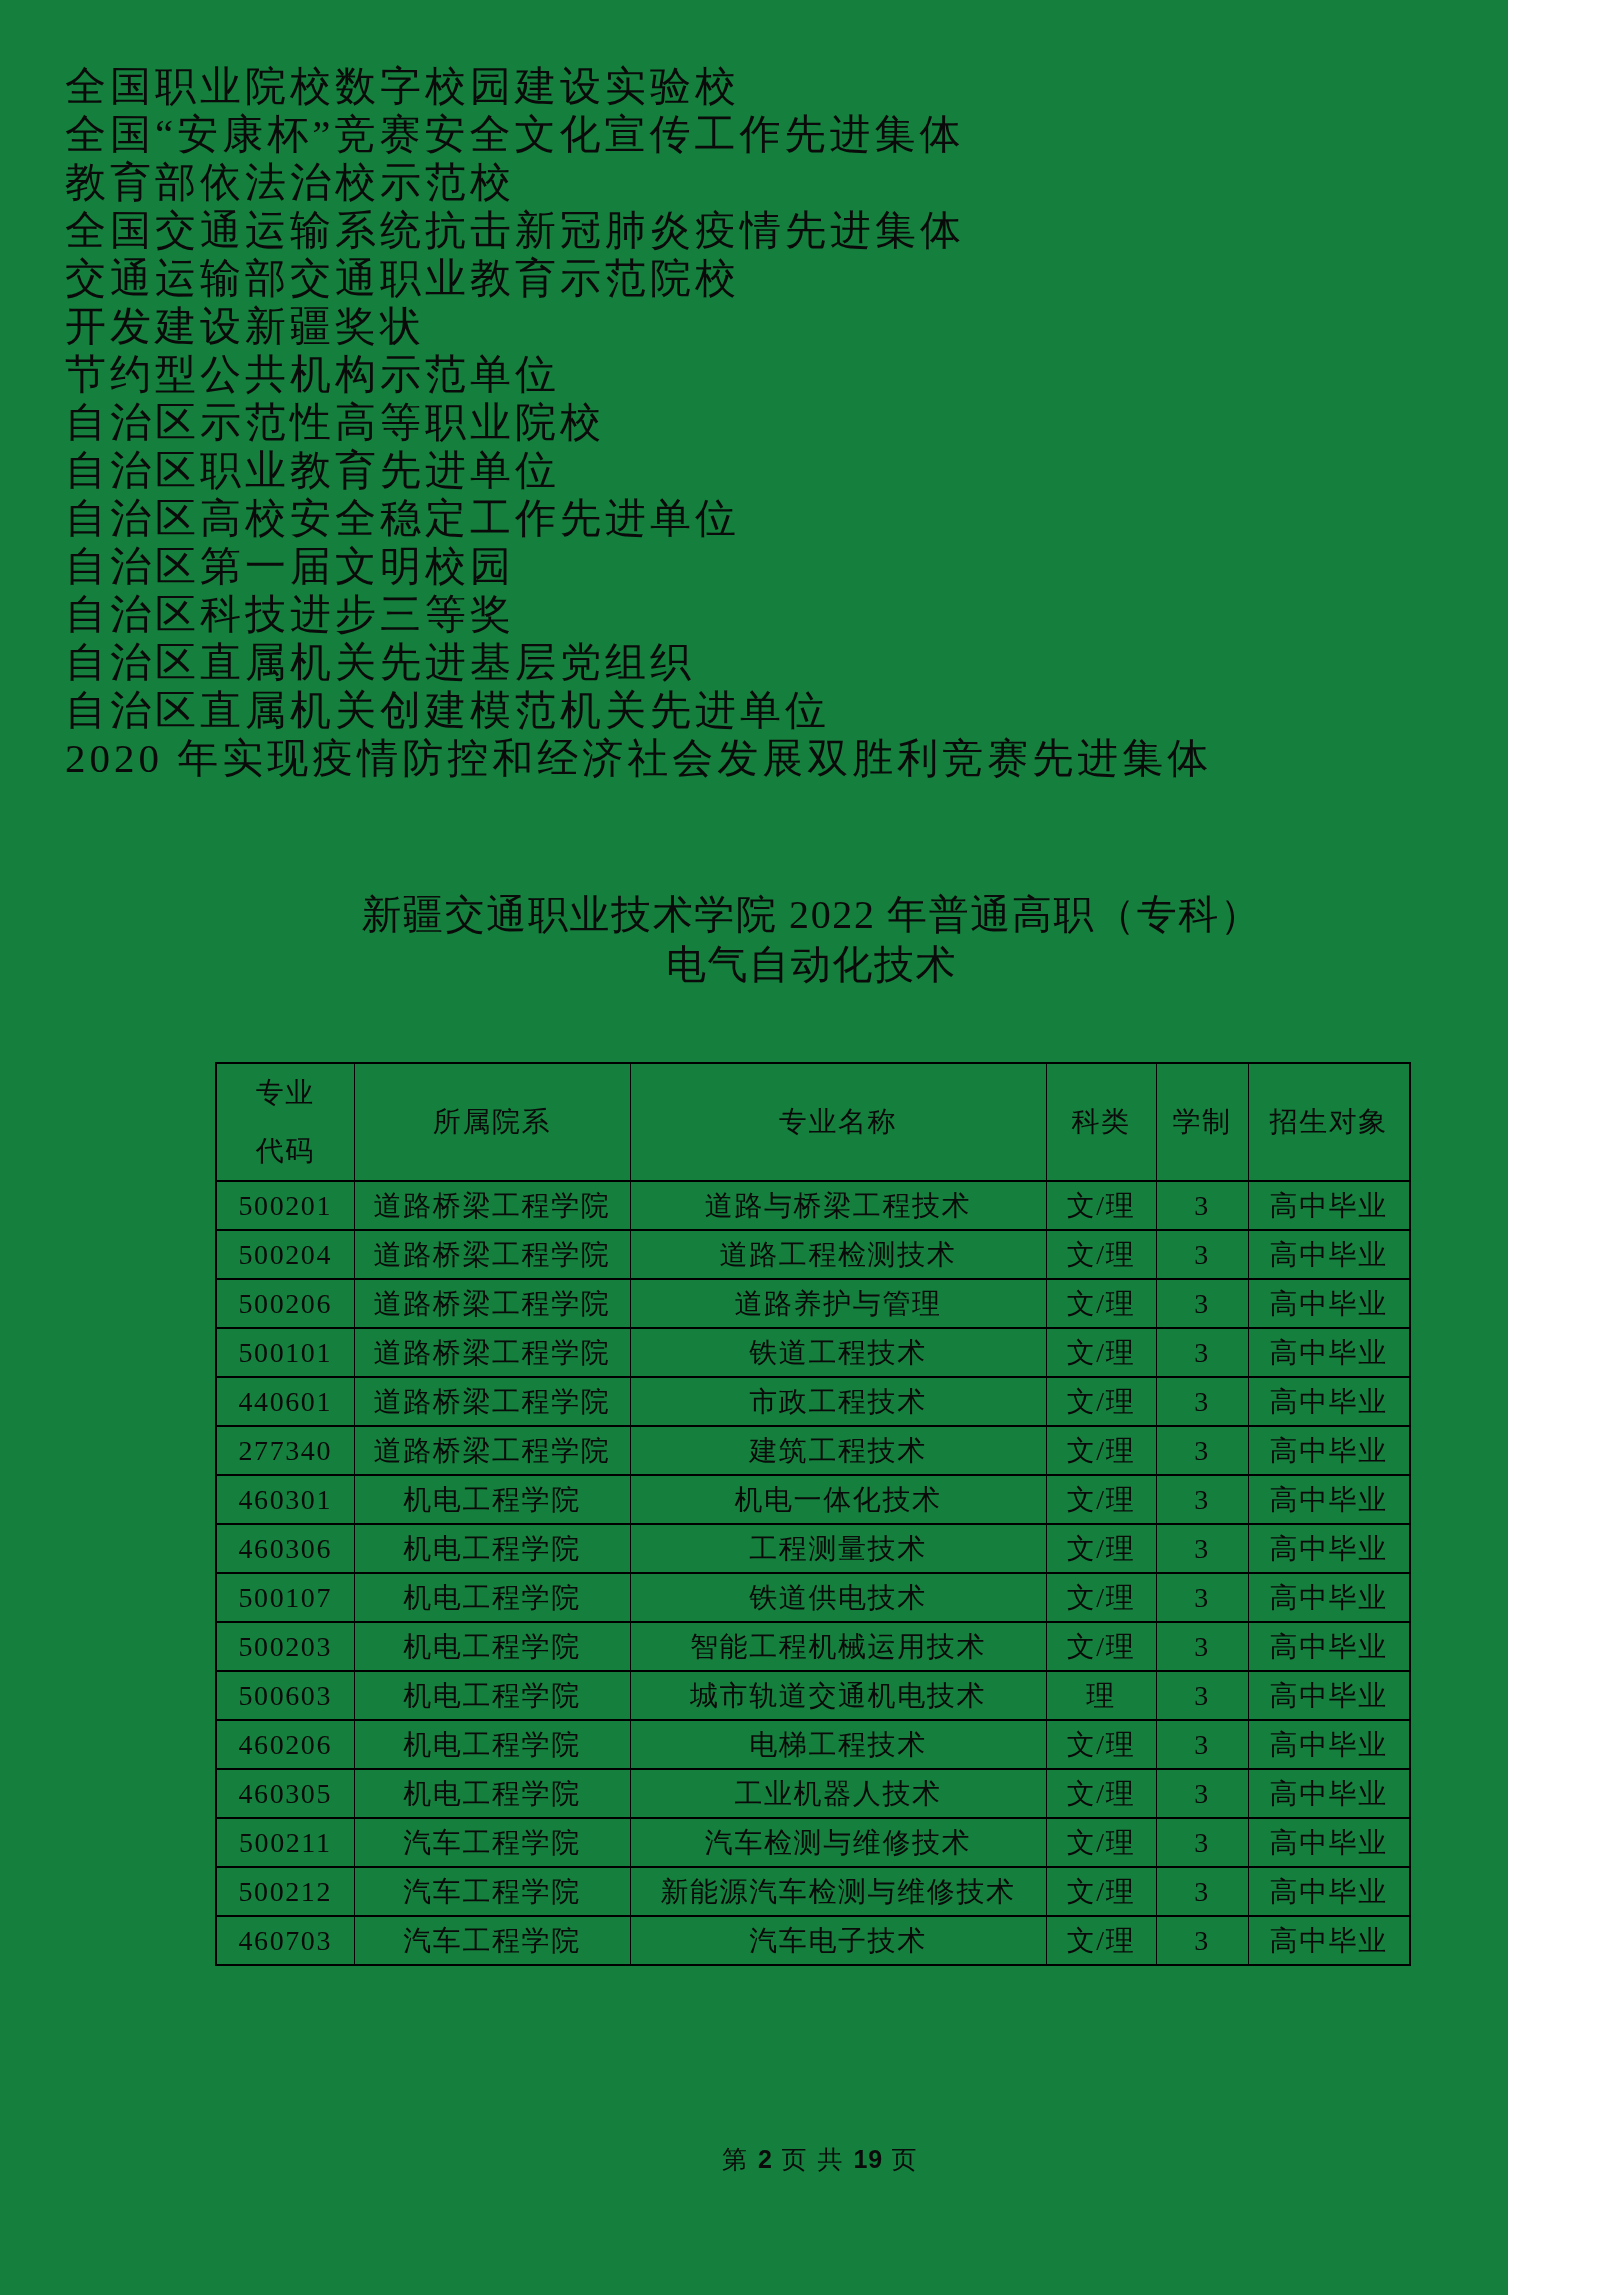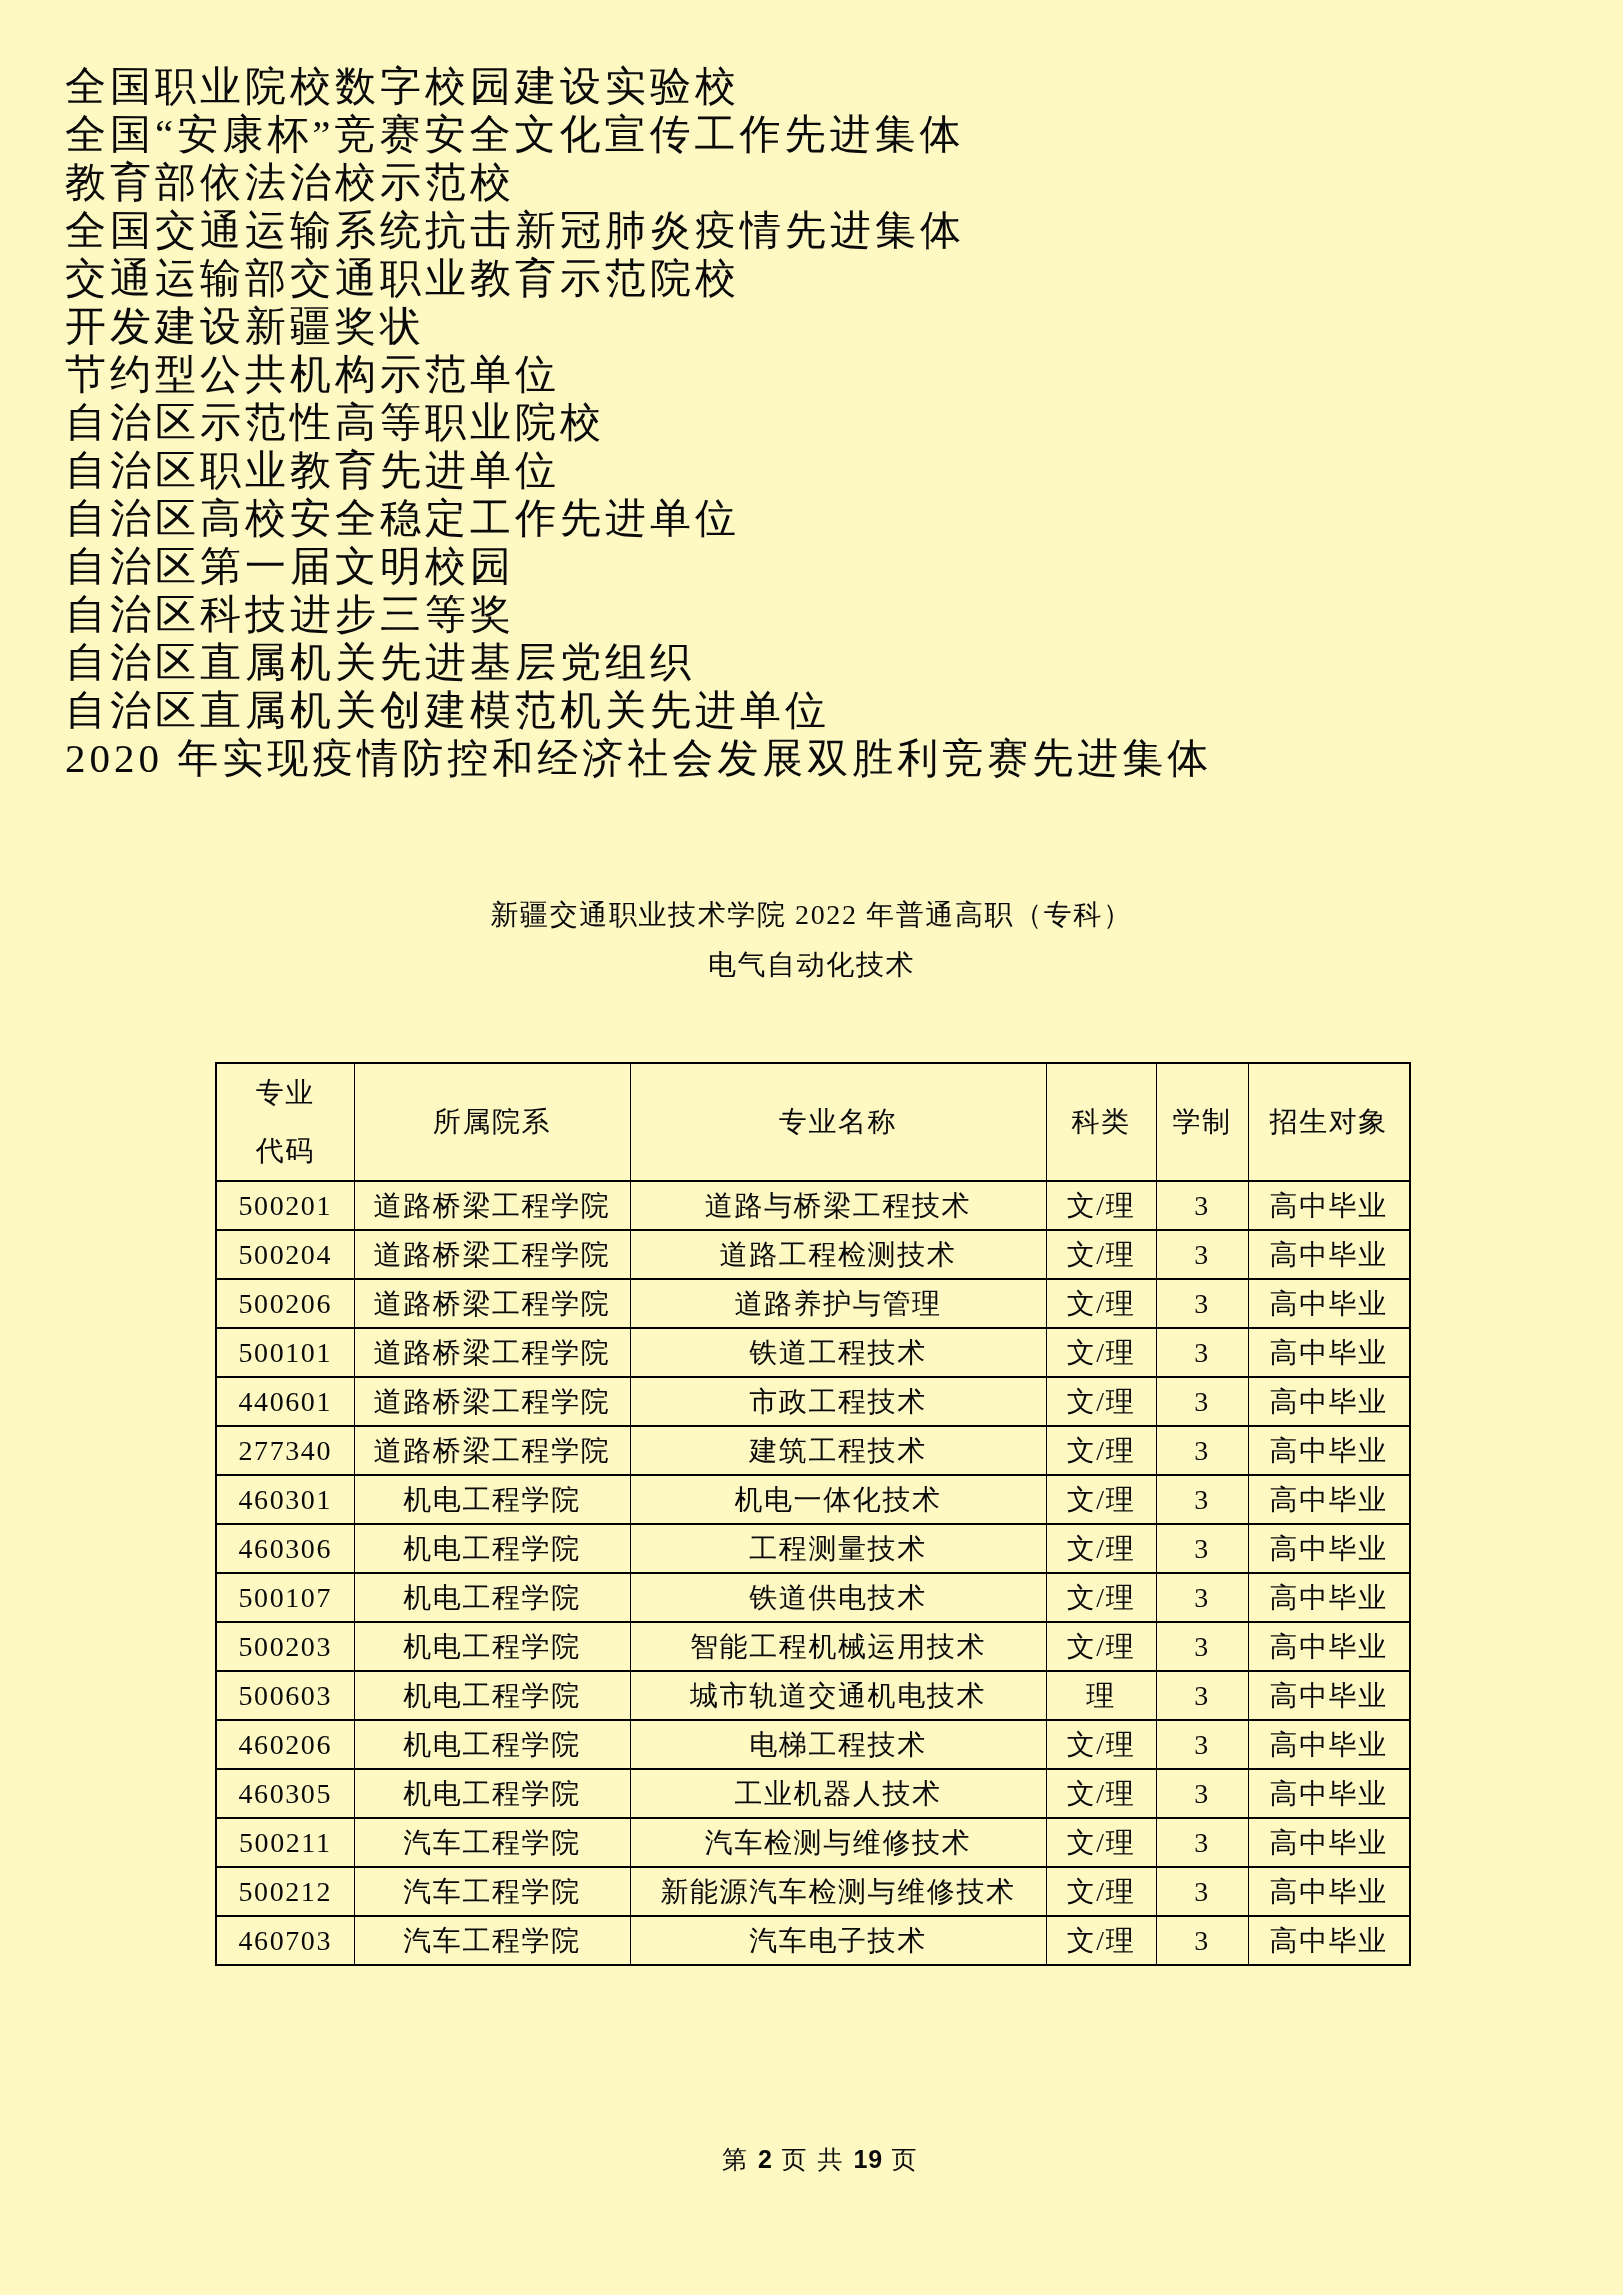--- a/index.html
+++ b/index.html
@@ -2,23 +2,23 @@
 <html style="font-size:13px"><head>
 <meta charset="utf-8">
 <style>
   html, body {
     margin: 0;
     padding: 0;
     background: #ffffff;
   }
   .page {
     position: relative;
-    width: 1623px;
+    width: 1508px;
     height: 2295px;
-    background: #fef9c3;
+    background: #15803d;
     color: #000000;
     font-family: "Liberation Serif", "DejaVu Serif", serif;
     overflow: hidden;
   }
 
   
   .honors {
     position: absolute;
     left: 65px;
     top: 62px;
@@ -32,21 +32,21 @@
     white-space: nowrap;
   }
 
   
   .doc-title {
     position: absolute;
     left: 0;
     top: 890px;
     width: 1623px;
     text-align: center;
-    font-size: 28px;
+    font-size: 40px;
     letter-spacing: 1.6px;
     color: #0a0a0a;
   }
   .doc-title .title-line {
     height: 50px;
     line-height: 50px;
     white-space: nowrap;
   }
 
   

